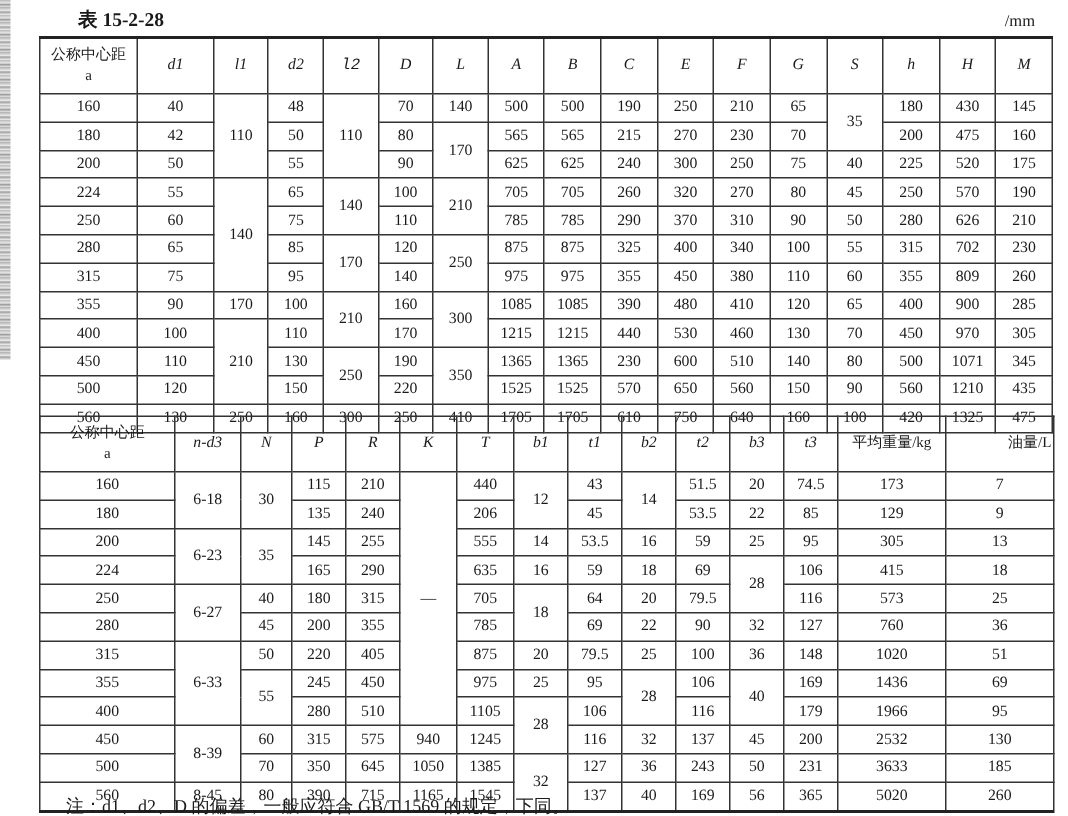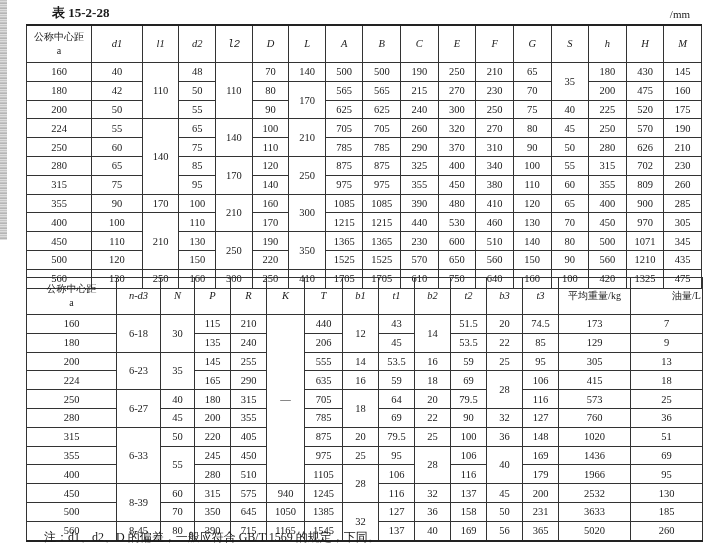--- a/index.html
+++ b/index.html
@@ -482,21 +482,21 @@
       <tr>
         <td>500</td>
         <td>70</td>
         <td>350</td>
         <td>645</td>
         <td>1050</td>
         <td>1385</td>
         <td rowspan="2">32</td>
         <td>127</td>
         <td>36</td>
-        <td>158</td>
+        <td>243</td>
         <td>50</td>
         <td>231</td>
         <td>3633</td>
         <td>185</td>
       </tr>
       <tr>
         <td>560</td>
         <td>8-45</td>
         <td>80</td>
         <td>390</td>

